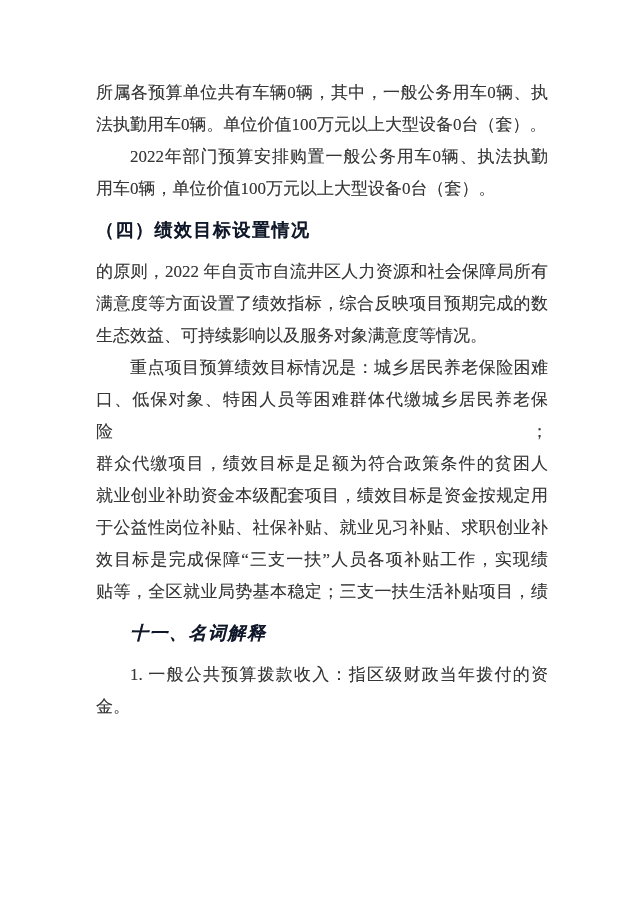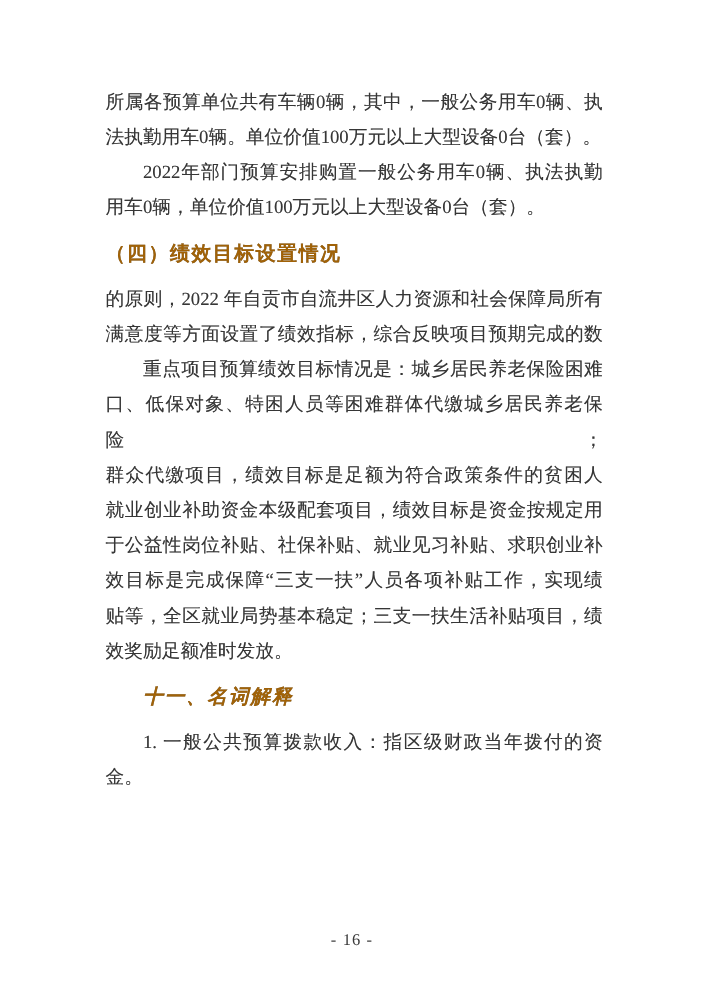--- a/index.html
+++ b/index.html
@@ -26,21 +26,21 @@
   .block { width: 100%; }
   .block-paragraph .line { text-align: left; }
   .block-paragraph .line.fill {
     text-align: justify;
     text-align-last: justify;
     -moz-text-align-last: justify;
   }
   .block-paragraph .line.first { text-indent: 34px; }
   .block-heading {
     font-weight: bold;
-    color: #a16207;
+    color: #0f172a;
     font-size: 18px;
     letter-spacing: 1.5px;
     margin: 9px 0 10px 0;
     text-shadow: 0 0 0.5px rgba(25,25,25,0.55);
   }
   .block-heading.indent { text-indent: 34px; font-style: italic; }
   .page-number {
     position: absolute;
     left: 0; bottom: 42px;
     width: 100%;
@@ -60,31 +60,30 @@
         <div class="line">法执勤用车0辆。单位价值100万元以上大型设备0台（套）。</div>
       </div>
       <div class="block block-paragraph indent">
         <div class="line fill first">2022年部门预算安排购置一般公务用车0辆、执法执勤</div>
         <div class="line">用车0辆，单位价值100万元以上大型设备0台（套）。</div>
       </div>
       <div class="block block-heading">（四）绩效目标设置情况</div>
       <div class="block block-paragraph indent">
         <div class="line fill">的原则，2022 年自贡市自流井区人力资源和社会保障局所有</div>
         <div class="line fill">满意度等方面设置了绩效指标，综合反映项目预期完成的数</div>
+        <div class="line">生态效益、可持续影响以及服务对象满意度等情况。</div>
       </div>
       <div class="block block-paragraph indent">
         <div class="line fill first">重点项目预算绩效目标情况是：城乡居民养老保险困难</div>
         <div class="line fill">口、低保对象、特困人员等困难群体代缴城乡居民养老保险；</div>
         <div class="line fill">群众代缴项目，绩效目标是足额为符合政策条件的贫困人</div>
         <div class="line fill">就业创业补助资金本级配套项目，绩效目标是资金按规定用</div>
         <div class="line fill">于公益性岗位补贴、社保补贴、就业见习补贴、求职创业补</div>
         <div class="line fill">效目标是完成保障“三支一扶”人员各项补贴工作，实现绩</div>
         <div class="line fill">贴等，全区就业局势基本稳定；三支一扶生活补贴项目，绩</div>
-        <div class="line">效奖励足额准时发放。</div>
       </div>
       <div class="block block-heading indent">十一、名词解释</div>
       <div class="block block-paragraph indent">
         <div class="line fill first">1. 一般公共预算拨款收入：指区级财政当年拨付的资</div>
         <div class="line">金。</div>
       </div>
     </div>
-  <div class="page-number">- 16 -</div>
 </div>
 
 </body></html>

